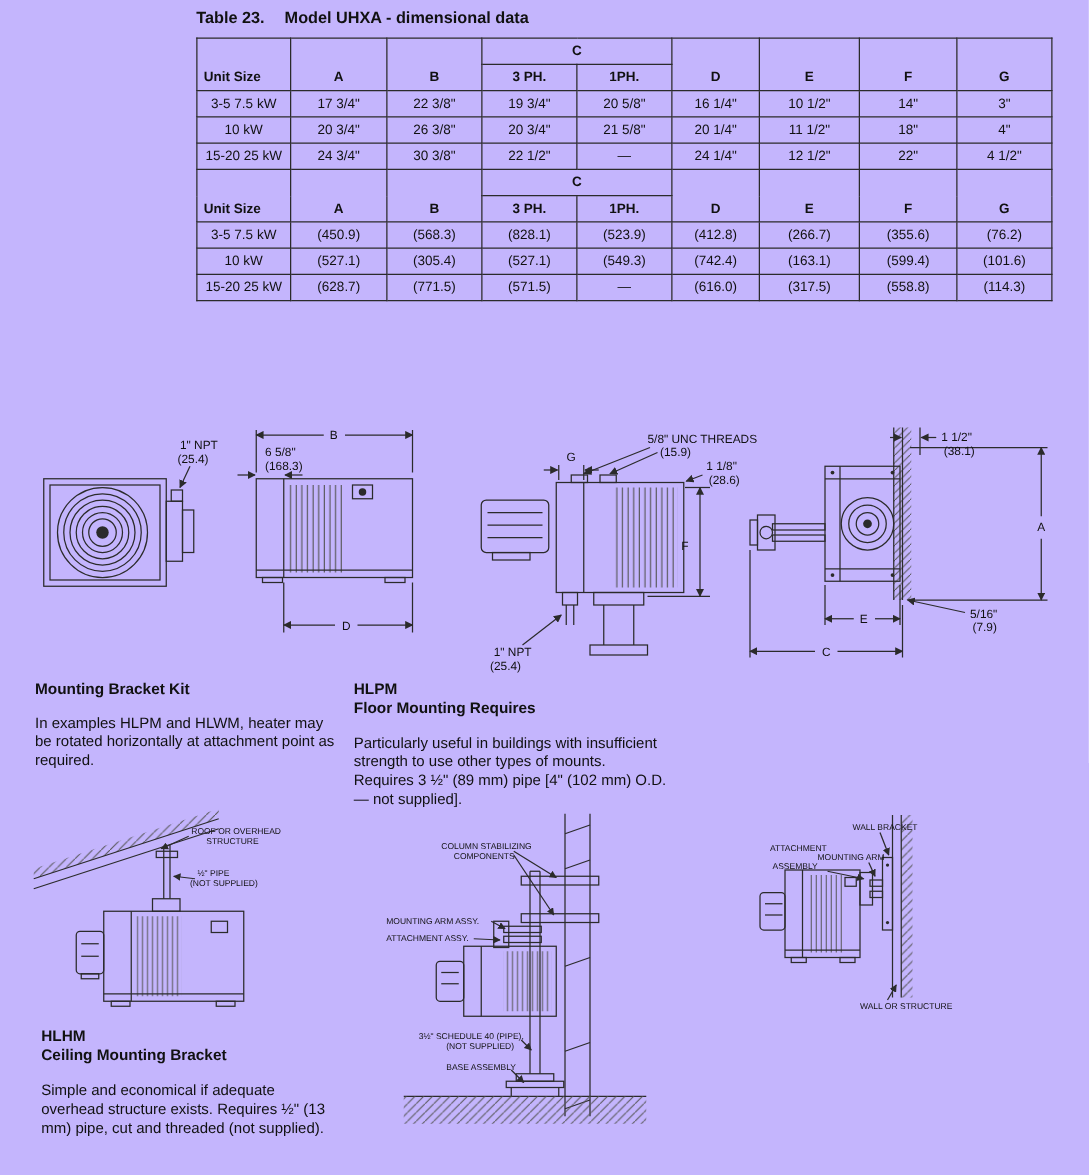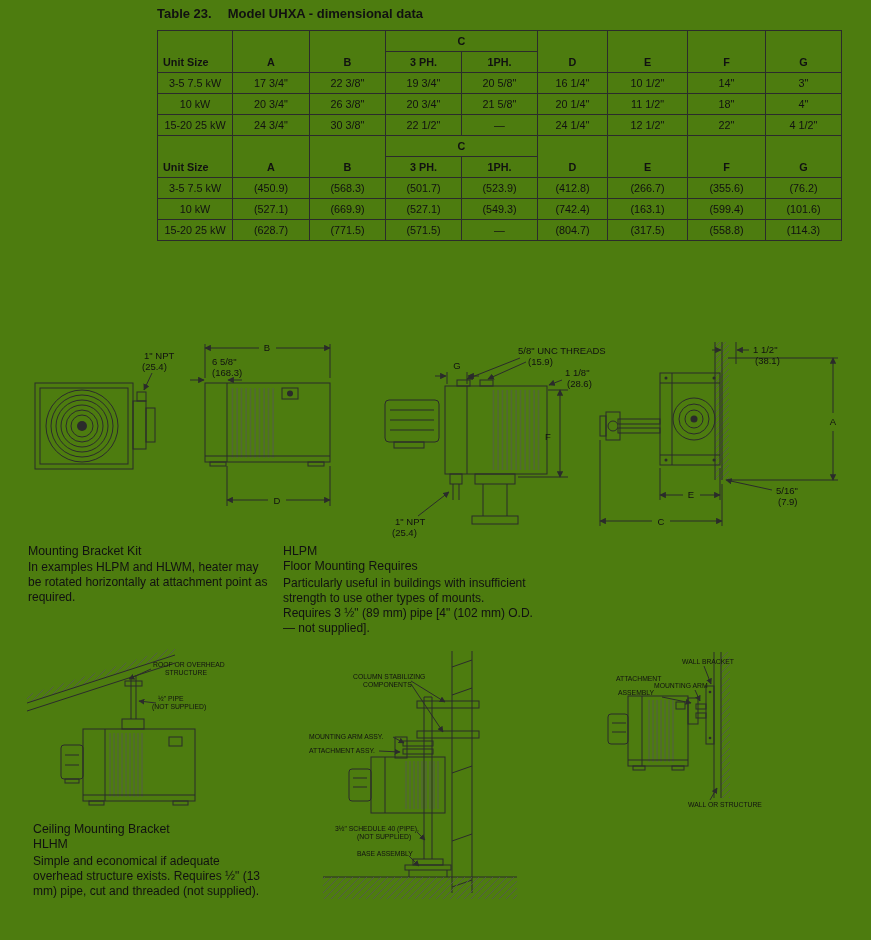--- a/index.html
+++ b/index.html
@@ -1,33 +1,33 @@
 <!DOCTYPE html>
 <html><head>
 <meta charset="utf-8">
 <style>
   * { box-sizing: border-box; }
   body { margin: 0; background: #fff; }
-  .page { position: relative; width: 871px; height: 940px; background: #4d7c0f;
+  .page { position: relative; width: 871px; height: 940px; background: #c4b5fd;
           font-family: "Liberation Sans", sans-serif; color: #111; overflow: hidden; }
   .abs { position: absolute; }
   .title { left: 157px; top: 6px; font-size: 13px; font-weight: bold; }
   .title .prefix { margin-right: 16px; }
   .dim-table { left: 157px; top: 30px; border-collapse: collapse; table-layout: fixed; font-size: 10.8px; }
   .dim-table td { border: 1px solid #2b2b2b; text-align: center; height: 21px; padding: 1px 2px; white-space: nowrap; }
   .dim-table td.rs { vertical-align: bottom; padding-bottom: 4px; }
   .dim-table td.hdr { font-weight: bold; }
   .dim-table td.left { text-align: left; padding-left: 5px; margin-left: 16px; }
   .notes { left: 157px; top: 251px; font-size: 11px; }
   .notes-h { font-weight: bold; margin-bottom: 2px; }
   .note { padding-left: 7px; margin-bottom: 1px; }
   .note .n { font-weight: bold; margin-right: 7px; }
   .caption { font-size: 12px; line-height: 1.25; }
-  .cap-title { font-weight: normal; font-size: 12.3px; }
-  .cap-body { margin-top: 1px; }
+  .cap-title { font-weight: bold; font-size: 12.3px; }
+  .cap-body { margin-top: 12px; }
   svg { overflow: visible; }
   svg text { font-family: "Liberation Sans", sans-serif; fill: #111; }
   svg .ln { stroke: #2b2b2b; fill: none; stroke-width: 1; }
 </style>
 </head>
 <body>
 
 <div class="page">
 
   <div class="abs title">
@@ -109,45 +109,45 @@
       </tr>
       <tr>
         <td class="hdr">3 PH.</td>
         <td class="hdr">1PH.</td>
       </tr>
 
       <tr>
         <td>3-5 7.5 kW</td>
           <td>(450.9)</td>
           <td>(568.3)</td>
-          <td>(501.7)</td>
+          <td>(828.1)</td>
           <td>(523.9)</td>
           <td>(412.8)</td>
           <td>(266.7)</td>
           <td>(355.6)</td>
           <td>(76.2)</td>
       </tr>
       <tr>
         <td>10 kW</td>
           <td>(527.1)</td>
-          <td>(669.9)</td>
+          <td>(305.4)</td>
           <td>(527.1)</td>
           <td>(549.3)</td>
           <td>(742.4)</td>
           <td>(163.1)</td>
           <td>(599.4)</td>
           <td>(101.6)</td>
       </tr>
       <tr>
         <td>15-20 25 kW</td>
           <td>(628.7)</td>
           <td>(771.5)</td>
           <td>(571.5)</td>
           <td>—</td>
-          <td>(804.7)</td>
+          <td>(616.0)</td>
           <td>(317.5)</td>
           <td>(558.8)</td>
           <td>(114.3)</td>
       </tr>
     </tbody>
   </table>
 
 
   <svg class="abs" style="left:20px; top:328px;" width="830" height="212" viewBox="0 0 830 212">
     <defs>
@@ -357,22 +357,22 @@
     </g>
     <g font-size="6.8">
       <text x="128" y="22">ROOF OR OVERHEAD</text>
       <text x="140" y="30">STRUCTURE</text>
       <text x="133" y="56">½" PIPE</text>
       <text x="127" y="64">(NOT SUPPLIED)</text>
     </g>
   </svg>
 
   <div class="abs caption" style="left:33px; top:822px; width:240px;">
+    <div class="cap-title">HLHM</div>
     <div class="cap-title">Ceiling Mounting Bracket</div>
-    <div class="cap-title">HLHM</div>
     <div class="cap-body">Simple and economical if adequate overhead structure exists. Requires ½" (13 mm) pipe, cut and threaded (not supplied).</div>
   </div>
 
   <svg class="abs" style="left:305px; top:645px;" width="230" height="292" viewBox="0 0 230 292">
     <defs>
       <marker id="ar3" viewBox="0 0 10 10" refX="9" refY="5" markerWidth="6" markerHeight="6" orient="auto-start-reverse">
           <path d="M0,0L10,5L0,10z" fill="#2b2b2b"></path>
         </marker>
       <pattern id="lv3" width="4" height="6" patternUnits="userSpaceOnUse">
           <line x1="1" y1="0" x2="1" y2="6" stroke="#555" stroke-width="0.8"></line>

